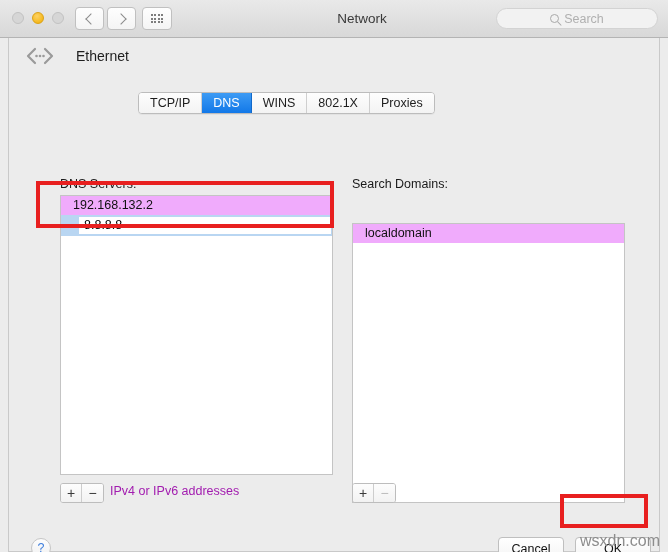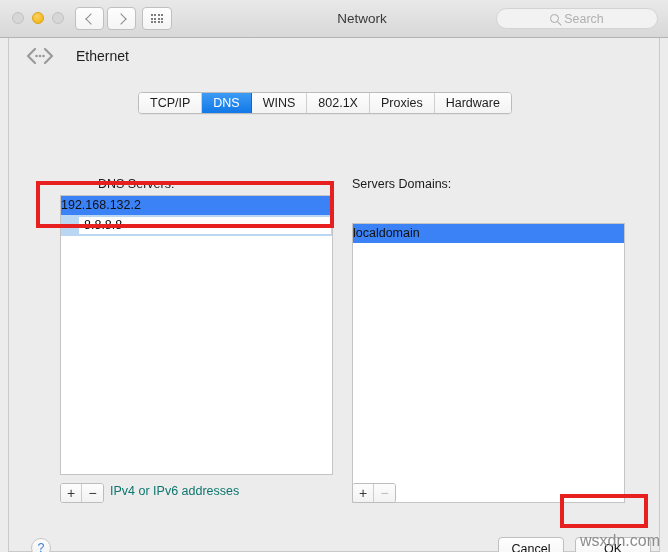--- a/index.html
+++ b/index.html
@@ -210,41 +210,41 @@
     color: #ffffff;
     border-right-color: #1169ca;
   }
 
   
   .col-label {
     position: absolute;
     font-size: 12.5px;
     color: #1a1a1a;
   }
-  #dns-label    { left: 51px;  top: 139px; margin-left: 38px; }
+  #dns-label    { left: 51px;  top: 139px; }
   #search-label { left: 343px; top: 139px; }
 
   .listbox {
     position: absolute;
     background: #ffffff;
     border: 1px solid #c4c4c4;
     box-sizing: border-box;
     overflow: hidden;
   }
   #dns-list    { left: 51px;  top: 157px; width: 273px; height: 280px; }
   #search-list { left: 343px; top: 157px; width: 273px; height: 280px; margin-top: 28px; }
 
   .lrow {
     height: 19px;
     line-height: 19px;
-    padding-left: 0;
+    padding-left: 12px;
     font-size: 12.5px;
     color: #111111;
     box-sizing: border-box;
-    background: #3b82f6;
+    background: #f0abfc;
   }
   .lrow.sel-band {
     background: #b9d6f2;
     padding-left: 17px;
     padding-right: 0;
     display: flex;
     align-items: center;
     height: 21px;
   }
   .lrow .edit-field {
@@ -284,21 +284,21 @@
     box-sizing: border-box;
     height: 100%;
   }
   .seg-btn:last-child { border-right: none; }
   .seg-btn.disabled { color: #bdbdbd; }
 
   .hint-label {
     position: absolute;
     left: 101px; top: 446px;
     font-size: 12.5px;
-    color: #0f766e;
+    color: #a21caf;
   }
 
   
   .help-btn {
     position: absolute;
     left: 22px; top: 500px;
     width: 20px; height: 20px;
     border-radius: 50%;
     border: 1px solid #c6c6c6;
     background: linear-gradient(to bottom, #fdfdfd 0%, #f1f1f1 100%);
@@ -403,38 +403,37 @@
       </span>
       <span class="eth-label">Ethernet</span>
     </div>
 
     <div class="tabbar">
       <div class="tab">TCP/IP</div>
       <div class="tab active">DNS</div>
       <div class="tab">WINS</div>
       <div class="tab">802.1X</div>
       <div class="tab">Proxies</div>
-      <div class="tab">Hardware</div>
     </div>
 
     <div class="col-label" id="dns-label">DNS Servers:</div>
     <div class="listbox" id="dns-list">
       <div class="lrow">192.168.132.2</div>
       <div class="lrow sel-band">
         <span class="edit-field">8.8.8.8</span>
       </div>
     </div>
 
     <div class="segmented" id="dns-seg">
       <span class="seg-btn">+</span>
       <span class="seg-btn">−</span>
     </div>
     <div class="hint-label">IPv4 or IPv6 addresses</div>
 
-    <div class="col-label" id="search-label">Servers Domains:</div>
+    <div class="col-label" id="search-label">Search Domains:</div>
     <div class="listbox" id="search-list">
       <div class="lrow">localdomain</div>
     </div>
 
     <div class="segmented" id="search-seg">
       <span class="seg-btn">+</span>
       <span class="seg-btn disabled">−</span>
     </div>
 
     <div class="help-btn">?</div>

